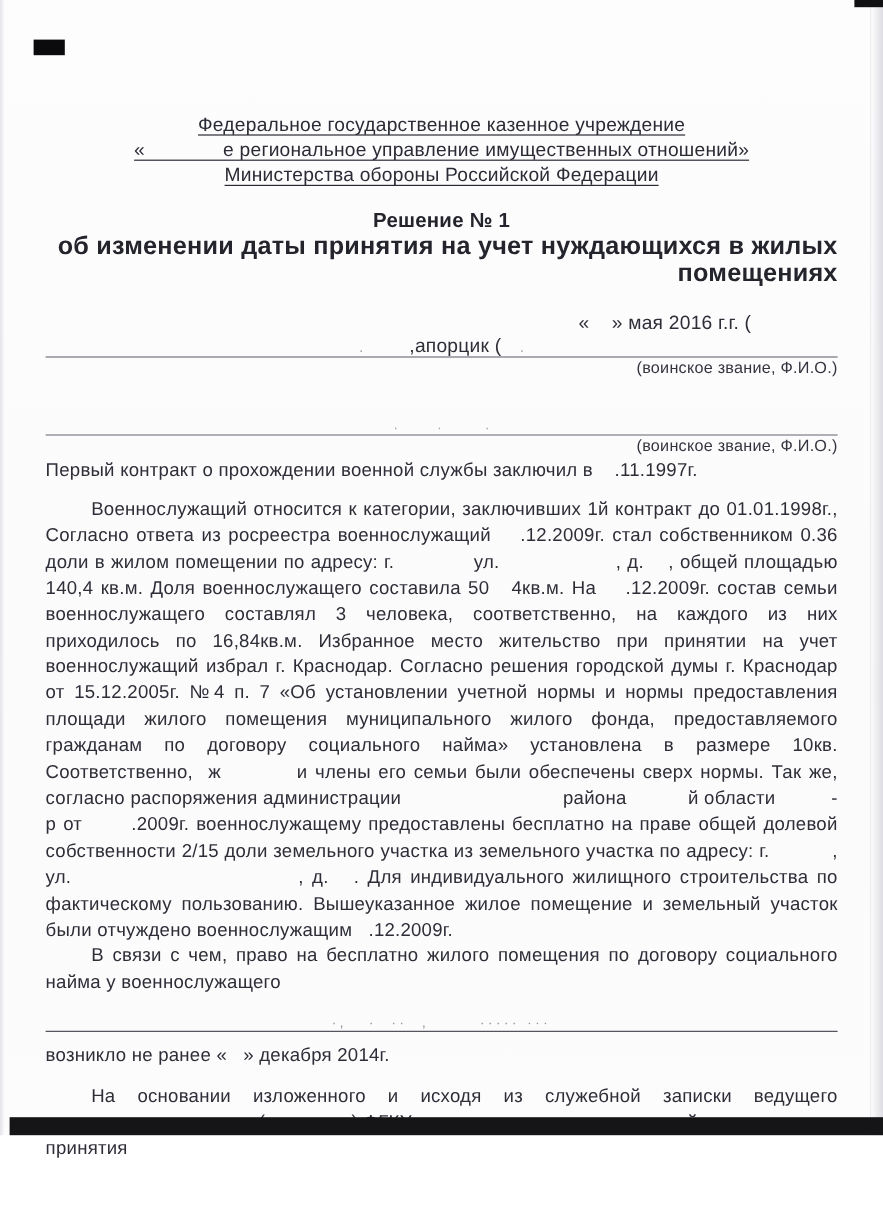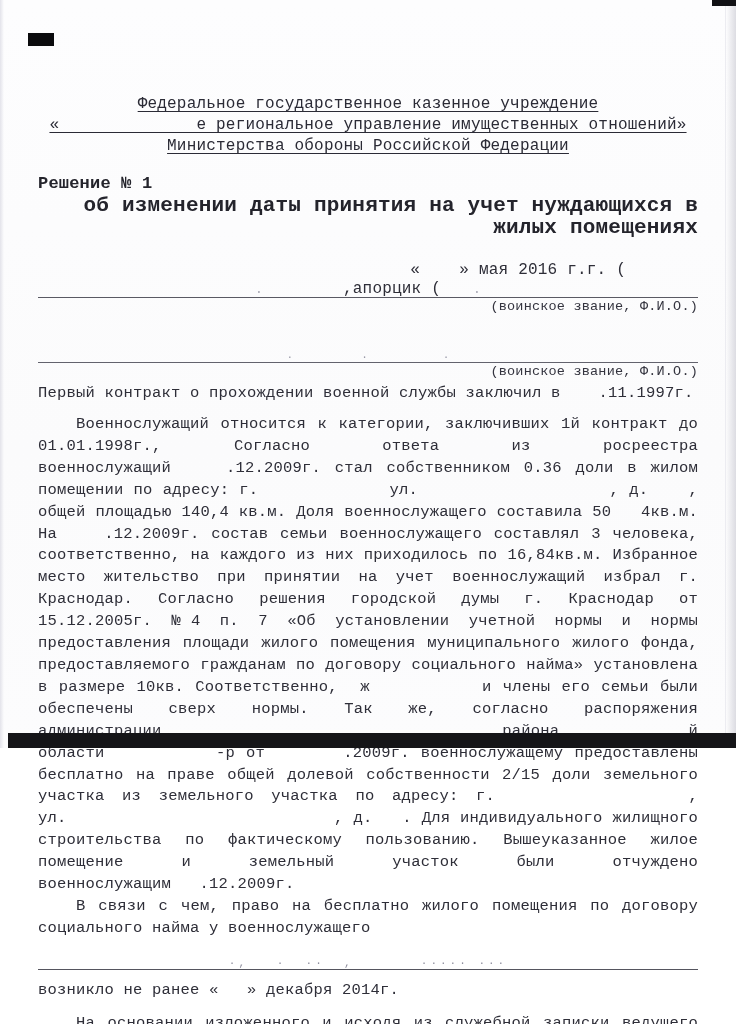--- a/index.html
+++ b/index.html
@@ -3,23 +3,23 @@
 <meta charset="utf-8">
 <style>
   html, body {
     margin: 0; padding: 0;
     width: 736px; height: 1024px;
     background: #ffffff;
     overflow: hidden;
   }
   .page {
     position: relative;
-    width: 736px; height: 748px;
+    width: 736px; height: 946px;
     background: linear-gradient(180deg, #fdfdfe 0%, #fbfbfc 60%, #fcfcfd 100%);
-    font-family: Liberation Mono, monospace;
+    font-family: Liberation Sans, sans-serif;
     color: #2e2e38;
   }
   
   .edge-left {
     position: absolute; left: 0; top: 0; width: 4px; height: 100%;
     background: linear-gradient(90deg, #e3e3ea, rgba(255,255,255,0));
   }
   .edge-right {
     position: absolute; right: 0; top: 0; width: 10px; height: 100%;
     background: linear-gradient(90deg, rgba(255,255,255,0), #dcdce2);
@@ -41,21 +41,21 @@
   .content {
     position: absolute; left: 0; top: 0;
     box-sizing: border-box;
     width: 728px;
     padding: 94px 30px 0 38px;
     letter-spacing: 0.2px;
   }
   .org-header { text-align: center; font-size: 16px; line-height: 21px; color: #2b2b36; }
   .org-line { text-decoration: underline; text-underline-offset: 3px; text-decoration-thickness: 1px; }
   .doc-title {
-    margin-top: 16px; text-align: left;
+    margin-top: 16px; text-align: center;
     font-weight: 700; font-size: 17px; line-height: 22px; color: #24242c;
   }
   .doc-subtitle {
     text-align: right; font-weight: 700; font-size: 21px; line-height: 22px; color: #24242c;
   }
   .date-row {
     margin-top: 20px; display: flex; justify-content: flex-end;
     font-size: 16px; line-height: 22px;
   }
   .date-row .place { margin-right: 72px; }

